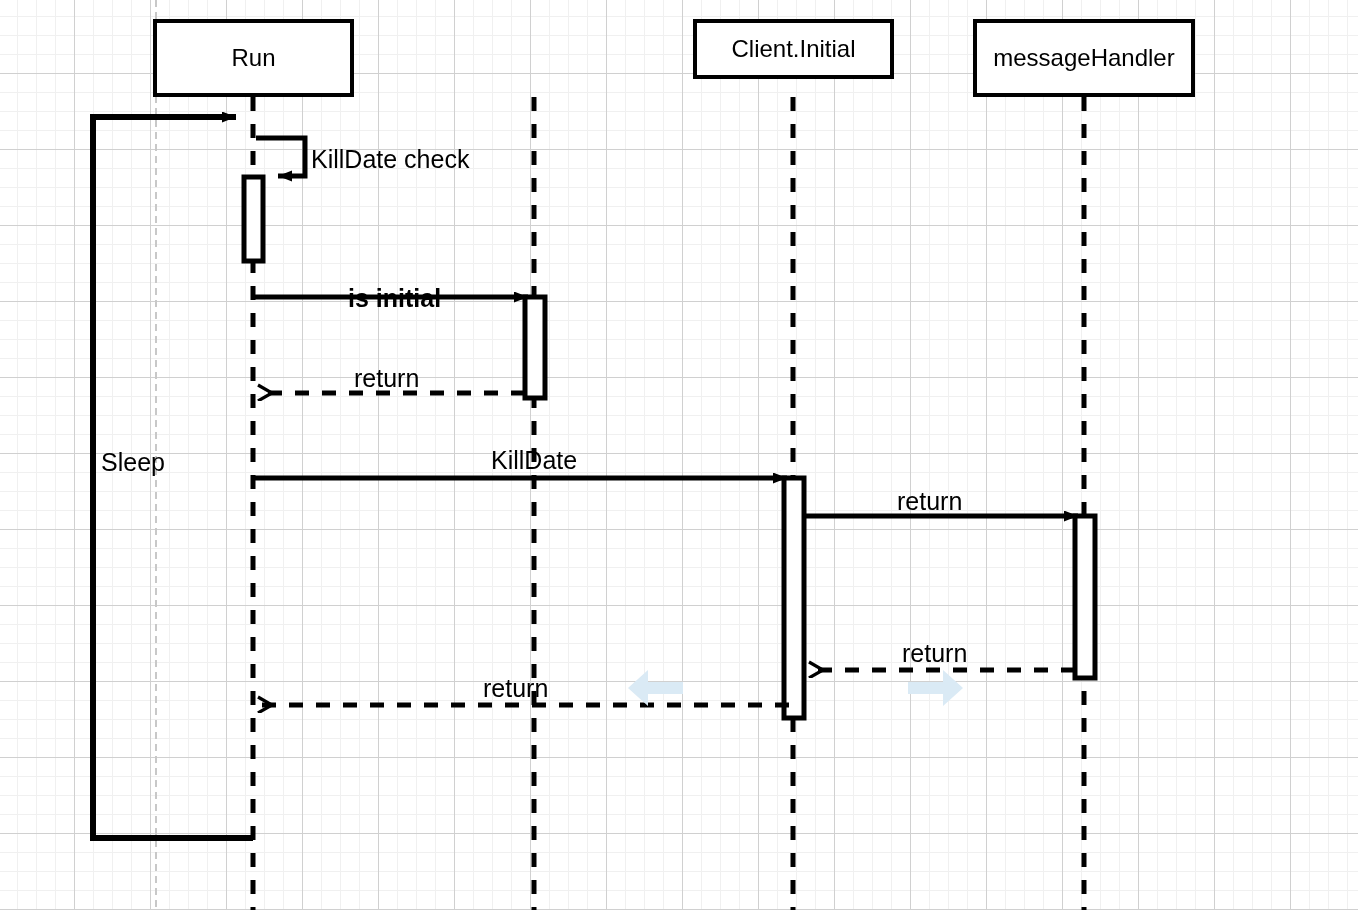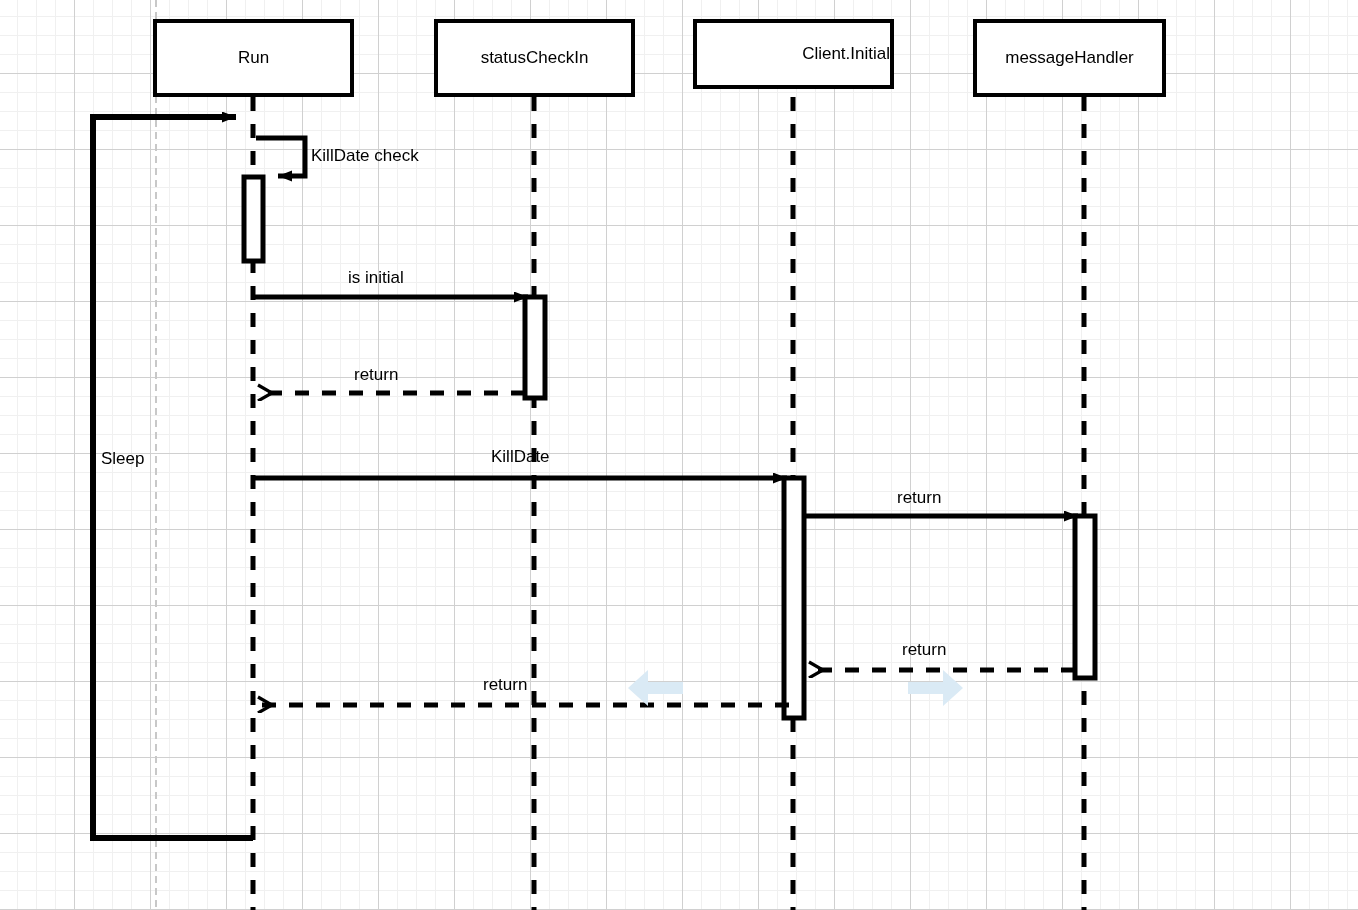--- a/index.html
+++ b/index.html
@@ -37,25 +37,25 @@
     height: 910px;
   }
   .lbl {
     position: absolute;
     font-family: "Liberation Sans", sans-serif;
     color: #000000;
     white-space: nowrap;
     line-height: 1;
   }
   .box-label {
-    font-size: 17px;
+    font-size: 24px;
     text-align: center;
   }
   .msg-label {
-    font-size: 17px;
+    font-size: 25px;
   }
   .participant-box {
     position: absolute;
     background: #ffffff;
     border: 4px solid #000000;
     box-sizing: border-box;
     display: flex;
     align-items: center;
     justify-content: center;
   }
@@ -114,35 +114,32 @@
     </g>
     <g>
       <path d="M908,682 L943,682 L943,670 L963,688 L943,706 L943,694 L908,694 z" fill="#daeaf5"></path>
     </g>
   </svg>
 
   <div class="participant-box" style="left:153px; top:19px; width:201px; height:78px;">
     <span class="box-label">Run</span>
   </div>
 
-  <div class="participant-box" style="left:434px; top:19px; width:201px; height:78px;">
-    <span class="box-label">statusCheckIn</span>
-  </div>
 
-  <div class="participant-box" style="left:693px; top:19px; width:201px; height:70px;justify-content:flex-end;">
+  <div class="participant-box" style="left:693px; top:19px; width:201px; height:60px;">
     <span class="box-label">Client.Initial</span>
   </div>
 
-  <div class="participant-box" style="left:973px; top:19px; width:193px; height:78px;">
+  <div class="participant-box" style="left:973px; top:19px; width:222px; height:78px;">
     <span class="box-label">messageHandler</span>
   </div>
 
   <div class="lbl msg-label" style="left:311px; top:147px;">KillDate check</div>
 
-  <div class="lbl msg-label" style="left:348px; top:269px;">is initial</div>
+  <div class="lbl msg-label" style="left:348px; top:286px;font-weight:bold;">is initial</div>
 
   <div class="lbl msg-label" style="left:354px; top:366px;">return</div>
 
   <div class="lbl msg-label" style="left:491px; top:448px;">KillDate</div>
 
   <div class="lbl msg-label" style="left:897px; top:489px;">return</div>
 
   <div class="lbl msg-label" style="left:902px; top:641px;">return</div>
 
   <div class="lbl msg-label" style="left:483px; top:676px;">return</div>

